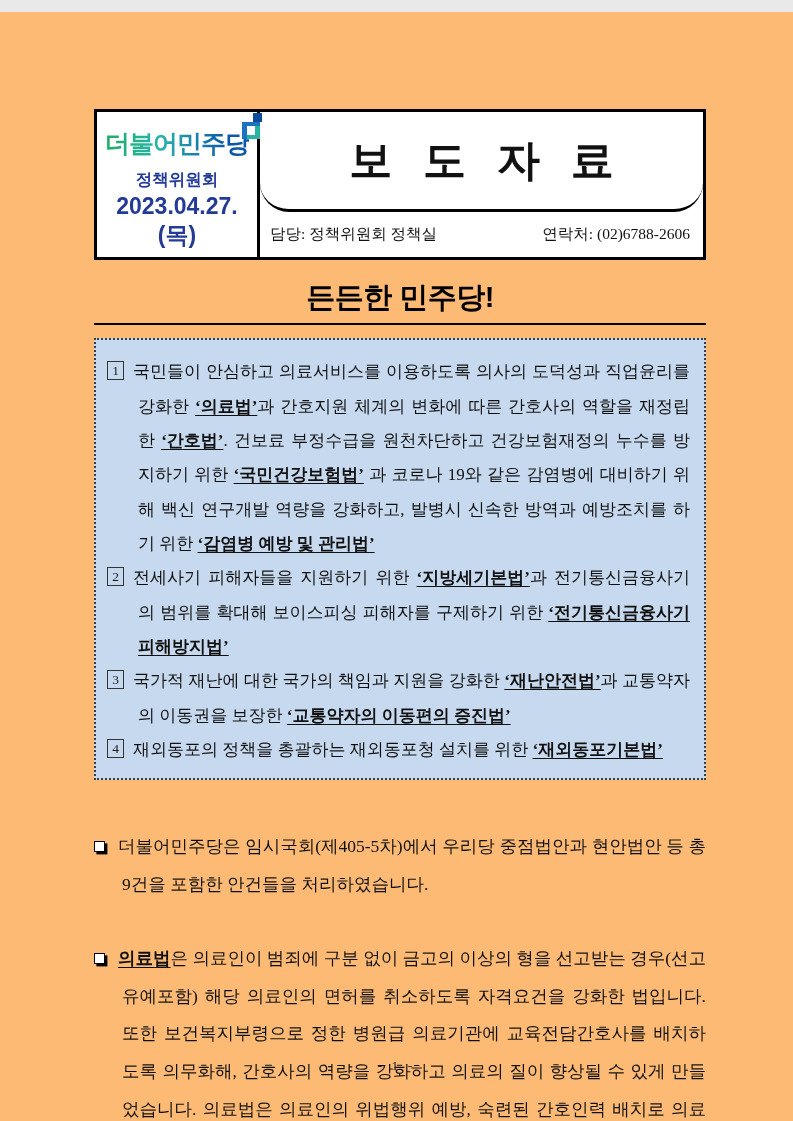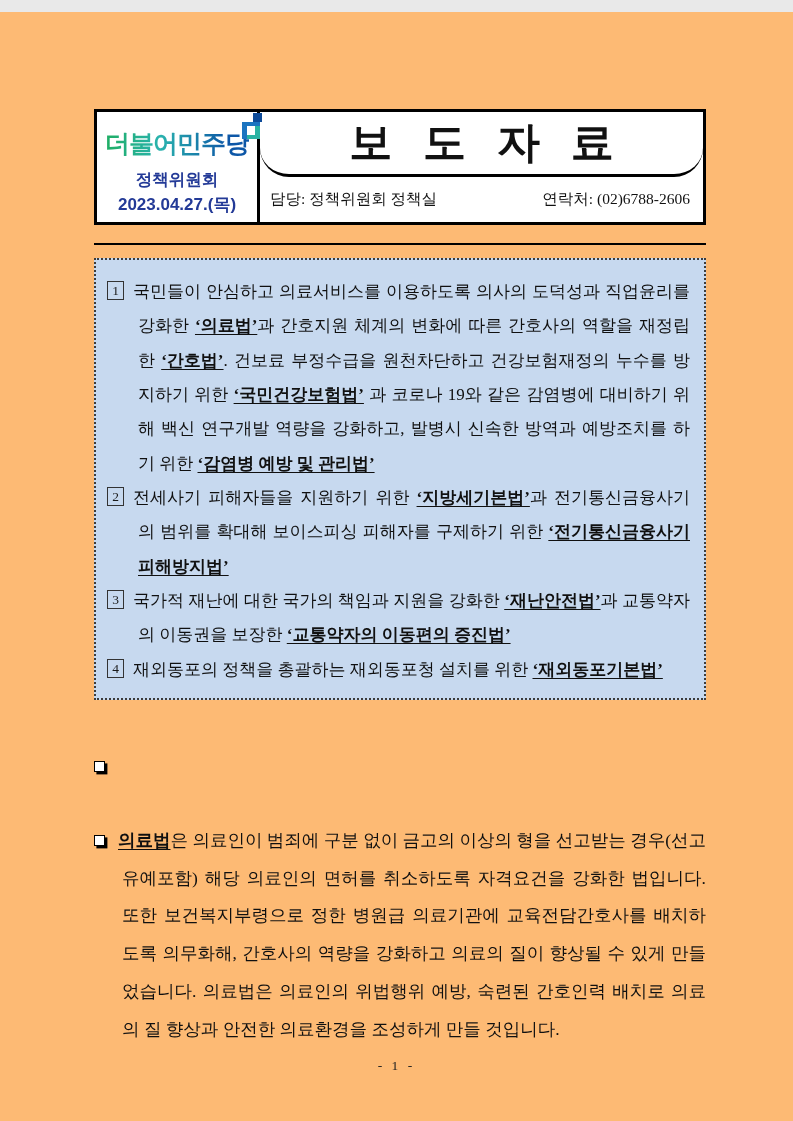--- a/index.html
+++ b/index.html
@@ -24,21 +24,21 @@
     background:linear-gradient(90deg,#1fae63 0%,#2ab3ae 38%,#0d57a7 85%);
     -webkit-background-clip:text; background-clip:text; color:transparent;
   }
   .flag-icon { position:absolute; right:-16px; top:-14px; }
   .org-label {
     margin-top:9px; font-family:"Liberation Sans", sans-serif;
     font-weight:700; font-size:16.5px; color:#233a97;
   }
   .date-label {
     margin-top:2px; font-family:"Liberation Sans", sans-serif;
-    font-weight:700; font-size:17px; color:#233a97;
+    font-weight:700; font-size:23px; color:#233a97;
   }
   .header-right { flex:1; display:flex; flex-direction:column; }
   .doc-type {
     flex:1; display:flex; align-items:center; justify-content:center;
     border-bottom:3px solid #000;
     font-family:"Liberation Sans", sans-serif; font-weight:900; font-size:43px;
     letter-spacing:0.22em; padding-left:0.22em;border-radius:29px;
   }
   .contact-row {
     height:45px; display:flex; align-items:center; justify-content:space-between;
@@ -115,41 +115,42 @@
       <div class="header-right">
         <div class="doc-type">보 도 자 료</div>
         <div class="contact-row">
           <span>담당: 정책위원회 정책실</span>
           <span>연락처: (02)6788-2606</span>
         </div>
       </div>
     </div>
 
     <div class="headline">
+      <div>든든한 민주당!</div>
     </div>
     <hr class="title-divider">
 
     <div class="summary-box">
       <div class="box-item">
         <span class="num-box">1</span><span><span>국민들이 안심하고 의료서비스를 이용하도록 의사의 도덕성과 직업윤리를 강화한 </span><span class="seg-bu">‘의료법’</span><span>과  간호지원 체계의 변화에 따른 간호사의 역할을 재정립한 </span><span class="seg-bu">‘간호법’</span><span>. 건보료 부정수급을 원천차단하고 건강보험재정의 누수를 방지하기 위한 </span><span class="seg-bu">‘국민건강보험법’</span><span> 과 코로나 19와 같은 감염병에 대비하기 위해 백신 연구개발 역량을 강화하고, 발병시 신속한 방역과 예방조치를 하기 위한 </span><span class="seg-bu">‘감염병 예방 및 관리법’</span></span>
       </div>
       <div class="box-item">
         <span class="num-box">2</span><span><span>전세사기 피해자들을 지원하기 위한 </span><span class="seg-bu">‘지방세기본법’</span><span>과 전기통신금융사기의 범위를 확대해 보이스피싱 피해자를 구제하기 위한 </span><span class="seg-bu">‘전기통신금융사기 피해방지법’</span></span>
       </div>
       <div class="box-item">
         <span class="num-box">3</span><span><span>국가적 재난에 대한 국가의 책임과 지원을 강화한 </span><span class="seg-bu">‘재난안전법’</span><span>과 교통약자의 이동권을 보장한 </span><span class="seg-bu">‘교통약자의 이동편의 증진법’</span></span>
       </div>
       <div class="box-item">
         <span class="num-box">4</span><span><span>재외동포의 정책을 총괄하는 재외동포청 설치를 위한 </span><span class="seg-bu">‘재외동포기본법’</span></span>
       </div>
     </div>
 
     <div class="body-section">
       <div class="para">
-        <span class="bullet-icon"></span>
+        <span class="bullet-icon"></span><span><span>더불어민주당은 임시국회(제405-5차)에서 우리당 중점법안과 현안법안 등 총 9건을 포함한 안건들을 처리하였습니다.</span></span>
       </div>
       <div class="para">
         <span class="bullet-icon"></span><span><span class="seg-bu">의료법</span><span>은 의료인이 범죄에 구분 없이 금고의 이상의 형을 선고받는 경우(선고유예포함) 해당 의료인의 면허를 취소하도록 자격요건을 강화한 법입니다. 또한 보건복지부령으로 정한 병원급 의료기관에 교육전담간호사를 배치하도록 의무화해, 간호사의 역량을 강화하고 의료의 질이 향상될 수 있게 만들었습니다. 의료법은 의료인의 위법행위 예방, 숙련된 간호인력 배치로 의료의 질 향상과 안전한 의료환경을 조성하게 만들 것입니다.</span></span>
       </div>
     </div>
 
   </div>
 
   <div class="page-number">- 1 -</div>
 </div>

